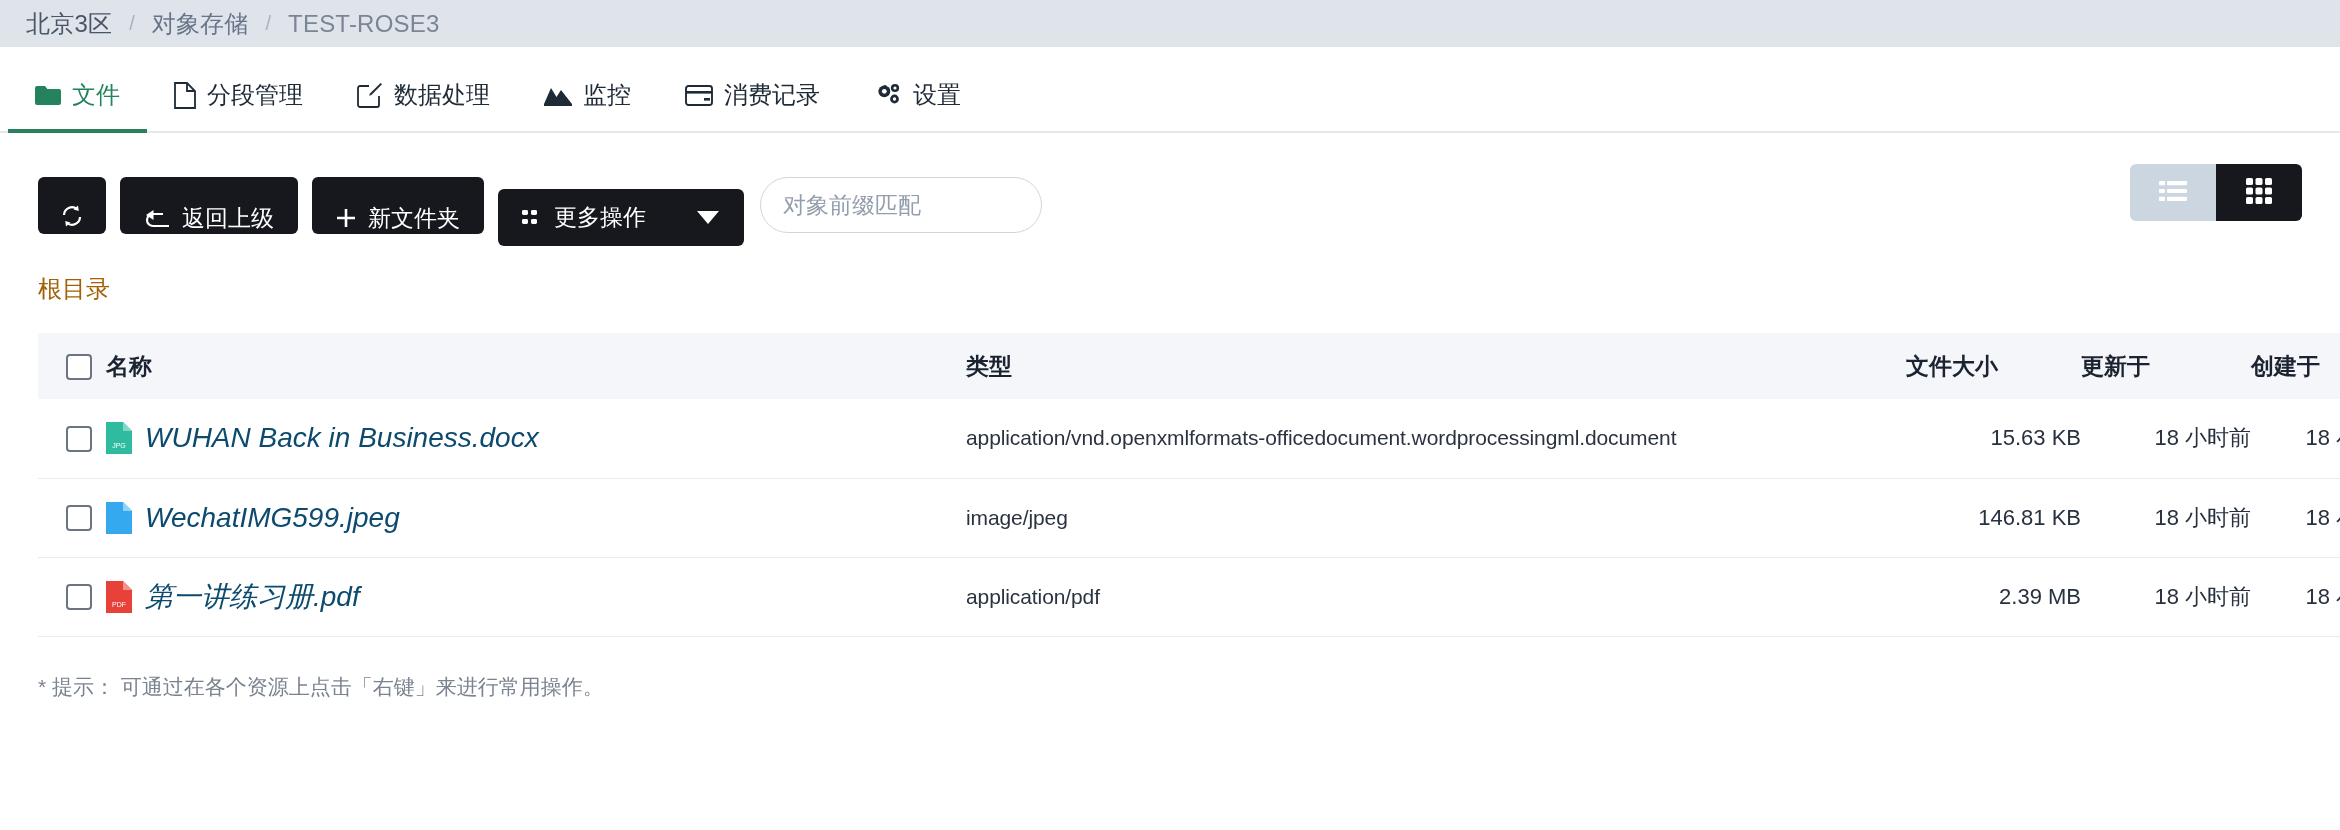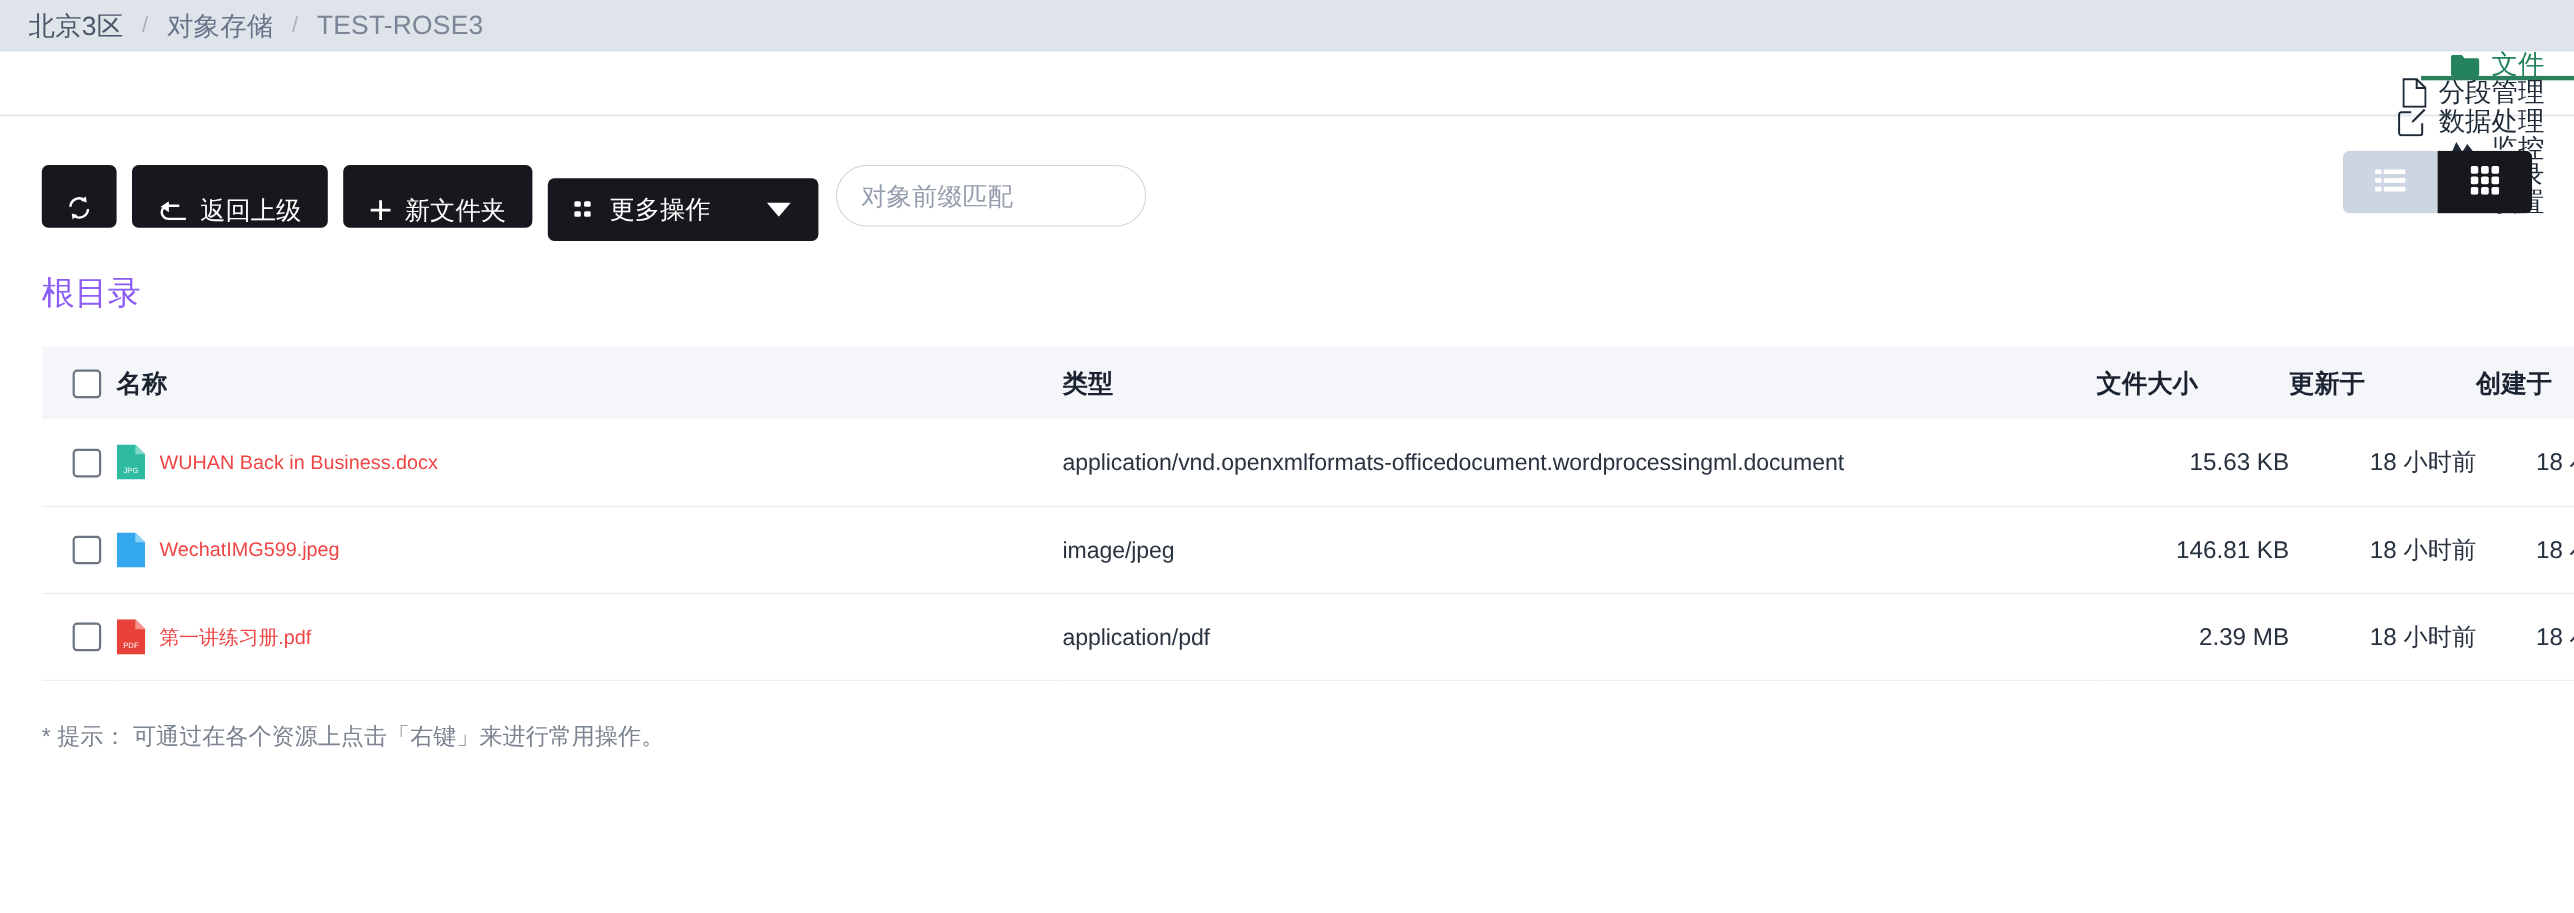--- a/index.html
+++ b/index.html
@@ -38,25 +38,24 @@
   .panel {
     background: #ffffff;
     width: 2340px;
     min-height: 783px;
   }
 
   
   .tabs {
     display: flex;
     align-items: flex-end;
-    height: 59px;
+    height: 86px;
     padding-left: 8px;
     border-bottom: 2px solid #e6e8ea;
     position: relative;
-    flex-direction: column;
   }
   .tab {
     display: flex;
     align-items: center;
     gap: 11px;
     padding: 0 27px;
     height: 72px;
     font-size: 24px;
     color: #1f2a37;
     cursor: pointer;
@@ -154,22 +153,22 @@
     display: flex; align-items: center; justify-content: center;
     cursor: pointer;
     border: none;
   }
   .vt-btn.list { background: #ccd6e0; }
   .vt-btn.grid { background: #16181d; }
 
   
   .rootdir {
     padding: 27px 0 0 38px;
-    font-size: 30px;
-    color: #8b5cf6;
+    font-size: 24px;
+    color: #a16207;
     cursor: pointer;
     display: inline-block;
   }
 
   
   .tbl-wrap { padding: 28px 38px 0 38px; }
   table.files {
     width: 100%;
     border-collapse: collapse;
     table-layout: fixed;
@@ -206,21 +205,21 @@
   .chk {
     width: 26px; height: 26px;
     border: 2.5px solid #6b7480;
     border-radius: 4px;
     background: #fff;
     display: inline-block;
     cursor: pointer;
     vertical-align: middle;
   }
   .name-cell { display: flex; align-items: center; gap: 13px; }
-  .fname { color: #ef4444; font-size: 18px; }
+  .fname { color: #0c4a6e; font-size: 28px; font-style: italic; }
   .type-txt { color: #2a3340; font-size: 21px; letter-spacing: -.1px; }
 
   .fileicon { width: 26px; height: 32px; flex: 0 0 26px; }
 
   
   .hint {
     padding: 36px 0 0 38px;
     font-size: 21px;
     color: #7a838f;
   }

